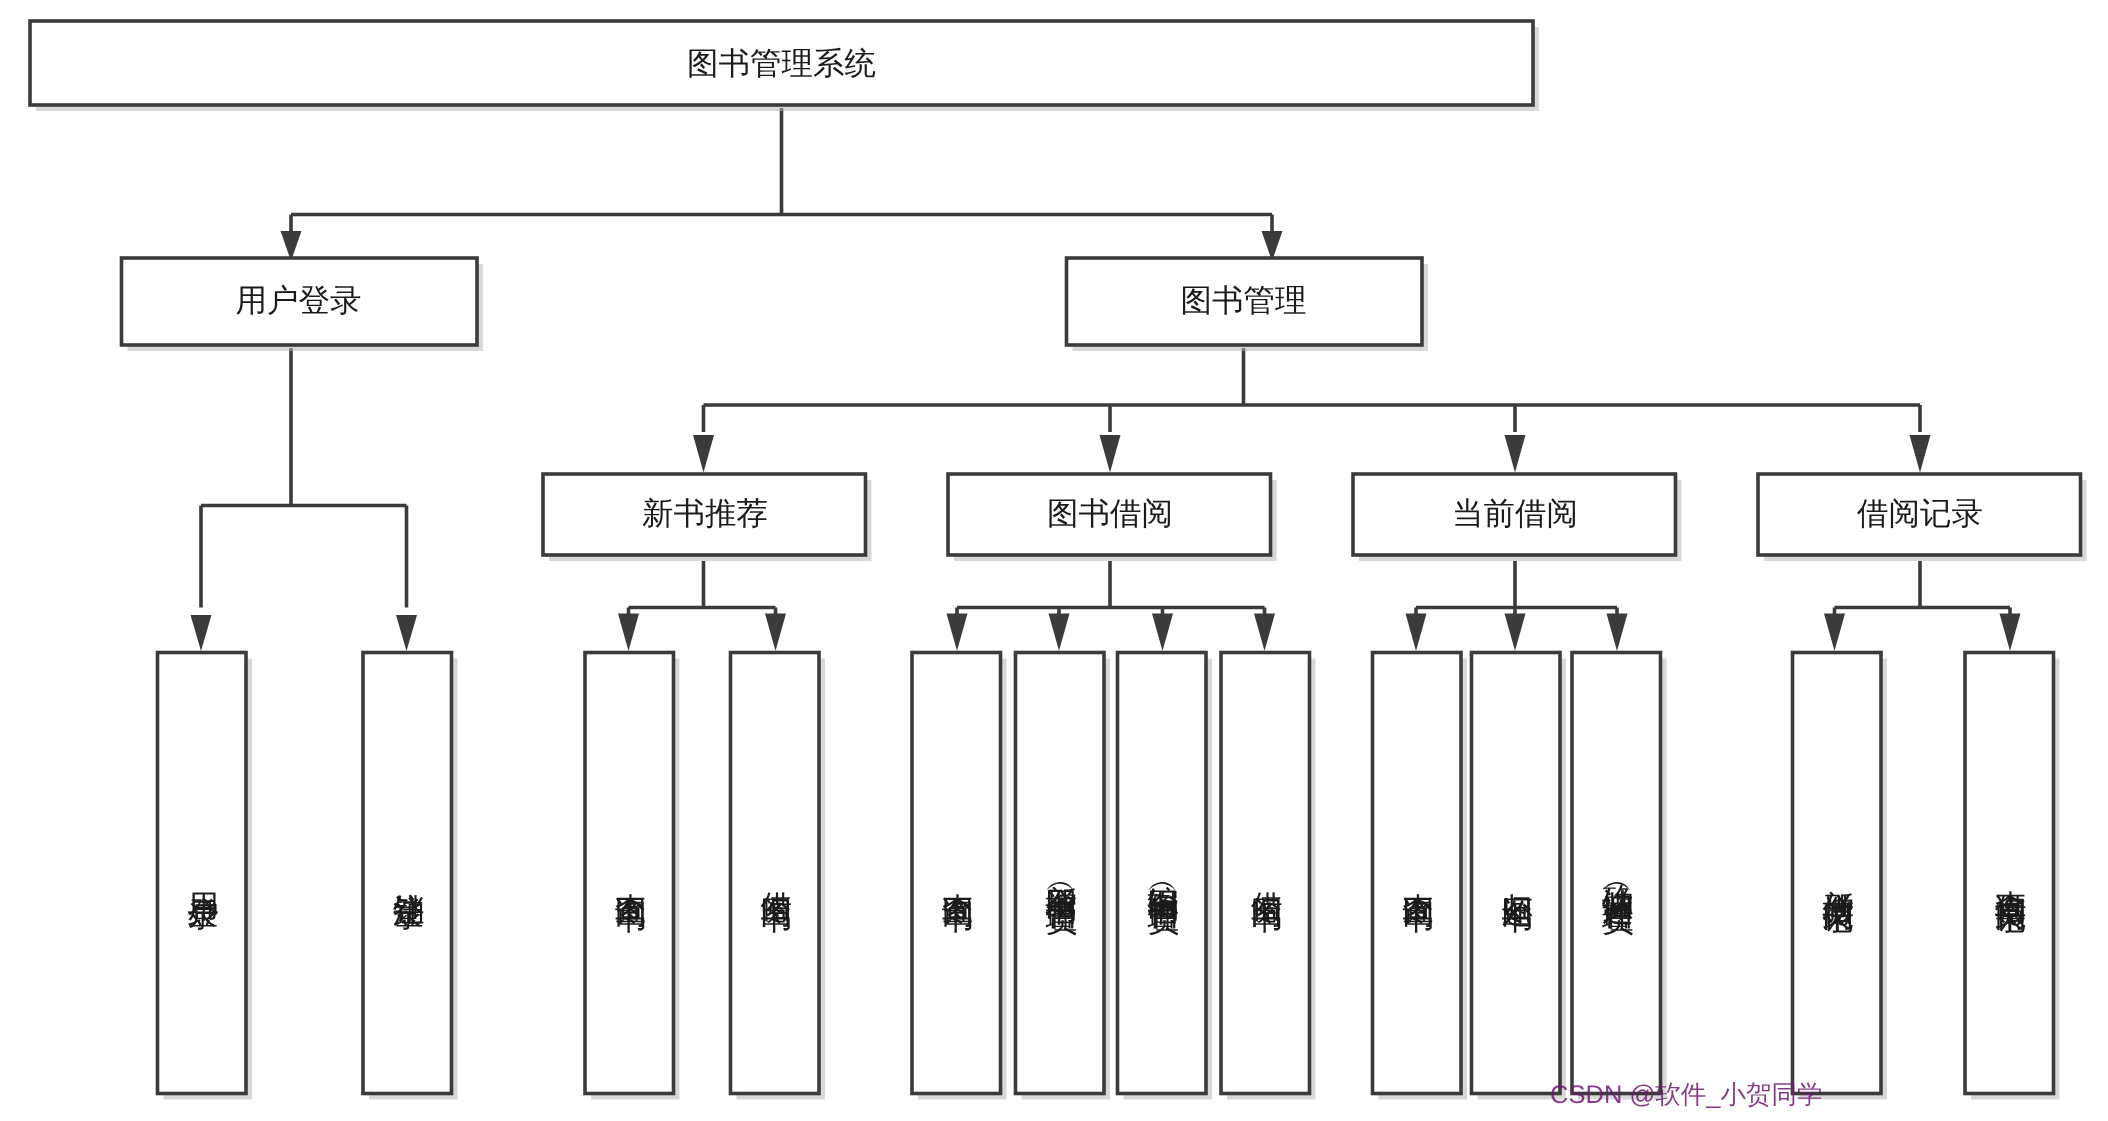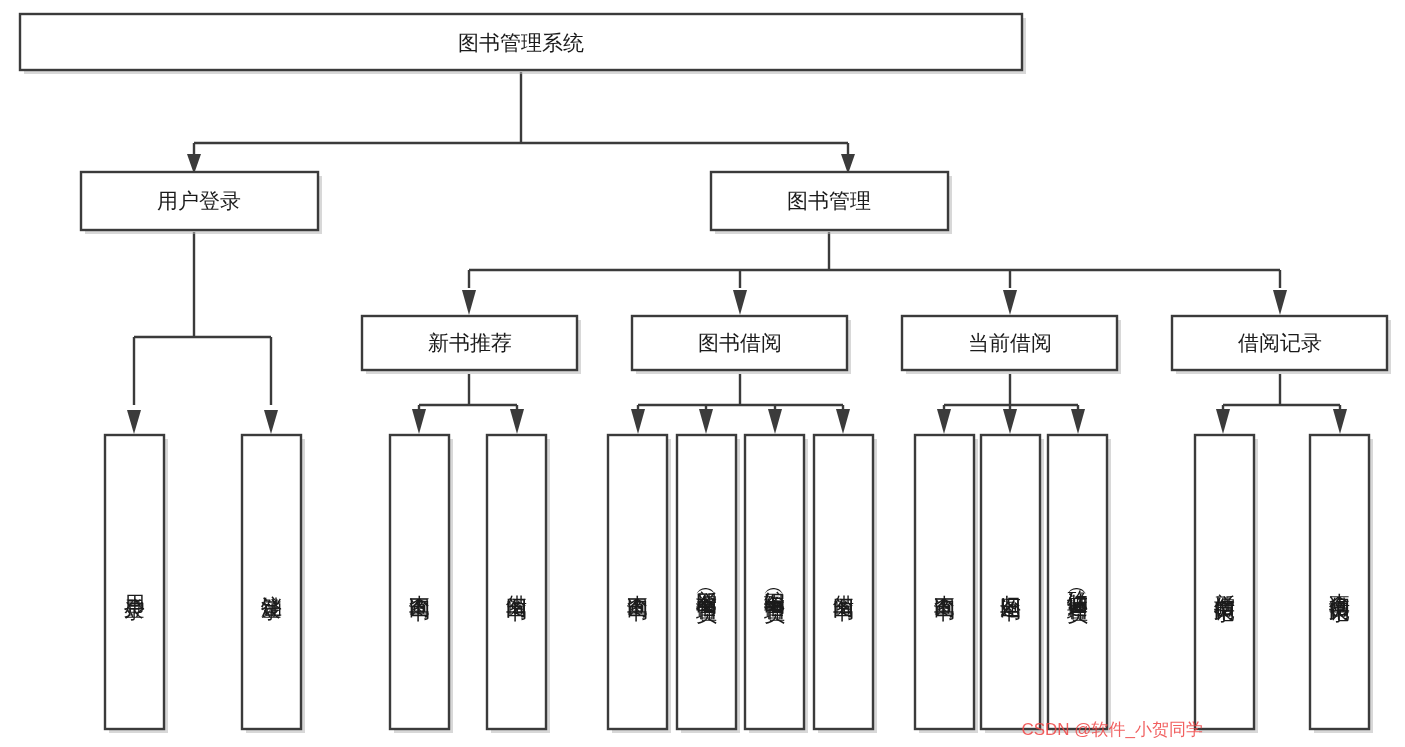--- a/index.html
+++ b/index.html
@@ -56,25 +56,25 @@
     font-size: 21px;
     fill: #1b1b1b;
     writing-mode: vertical-rl;
     text-orientation: upright;
     letter-spacing: 2px;
     dominant-baseline: central;
     text-anchor: middle;
   }
   .watermark-text {
     position: absolute;
-    right: 28px;
+    right: 16px;
     bottom: 6px;
     font-family: "Liberation Sans", "DejaVu Sans", sans-serif;
     font-size: 17px;
-    color: #ef4444;
+    color: #701a75;
     opacity: 0.85;
     white-space: nowrap;
     pointer-events: none;
   }
 </style>
 </head>
 <body>
 
 <div id="diagram-root">
 

